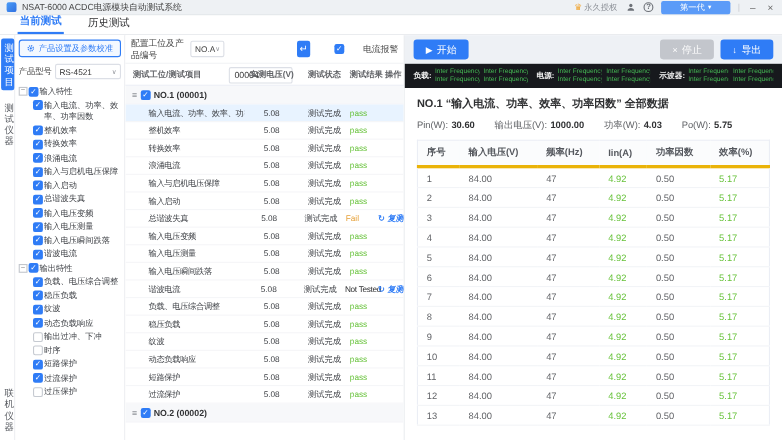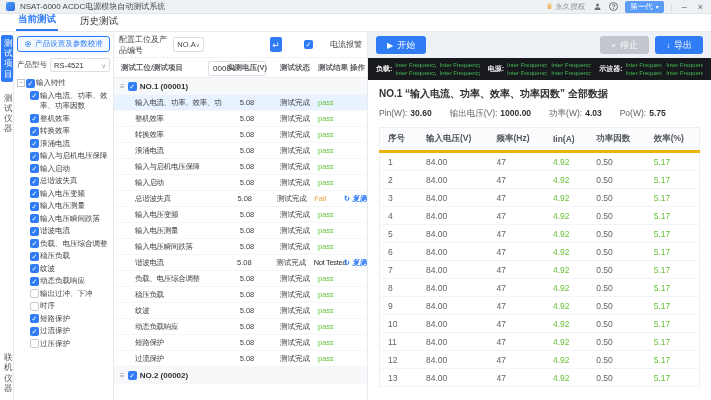--- a/index.html
+++ b/index.html
@@ -9,21 +9,21 @@
 
   
   .titlebar { height:14px; flex:none; background:#eef1f4; display:flex; align-items:center; padding:0 6px; gap:5px; font-size:8px; color:#555; border-bottom:1px solid #e2e5e9; }
   .appicon { width:9px; height:9px; border-radius:2px; background:linear-gradient(135deg,#4a9cf8,#2f6fe0); flex:none; }
   .wtitle { font-size:8px; color:#444; white-space:nowrap; }
   .tb-right { margin-left:auto; display:flex; align-items:center; gap:7px; }
   .license { display:flex; align-items:center; gap:2px; color:#8b8f96; font-size:7.5px; }
   .crown { color:#f0a93c; font-size:8px; }
   .tb-ic { width:10px; height:10px; display:flex; align-items:center; justify-content:center; }
   .qm { width:9px; height:9px; border:1px solid #6d7178; border-radius:50%; color:#6d7178; font-size:7px; font-weight:bold; line-height:7px; }
-  .verbtn { background:#5b9bf8; color:#fff; font-size:7.5px; border-radius:2px; padding:1px 5px; display:flex; align-items:center; gap:3px;text-align:right; }
+  .verbtn { background:#5b9bf8; color:#fff; font-size:7.5px; border-radius:2px; padding:1px 17px; display:flex; align-items:center; gap:3px;text-align:right; }
   .verbtn .caret { font-size:6px; }
   .tbdiv { color:#c9ccd1; font-size:8px; }
   .winbtn { color:#666; font-size:9px; padding:0 2px; cursor:default; }
 
   
   .tabbar { height:18px; flex:none; background:#fff; border-bottom:1px solid #e8eaee; display:flex; align-items:flex-end; padding-left:16px; gap:20px; }
   .tab { font-size:9.5px; color:#303133; padding:2px 2px 3px; }
   .tab.active { color:#2f7cf6; font-weight:bold; border-bottom:2px solid #2f7cf6; }
 
   
@@ -198,20 +198,25 @@
             <span class="tlabel">输入电压测量</span>
           </div>
           <div class="tnode child">
             <span class="cb">✓</span>
             <span class="tlabel">输入电压瞬间跌落</span>
           </div>
           <div class="tnode child">
             <span class="cb">✓</span>
             <span class="tlabel">谐波电流</span>
           </div>
+          <div class="tnode parent">
+            <span class="colbox">−</span>
+            <span class="cb">✓</span>
+            <span class="tlabel">输出特性</span>
+          </div>
           <div class="tnode child">
             <span class="cb">✓</span>
             <span class="tlabel">负载、电压综合调整</span>
           </div>
           <div class="tnode child">
             <span class="cb">✓</span>
             <span class="tlabel">稳压负载</span>
           </div>
           <div class="tnode child">
             <span class="cb">✓</span>

